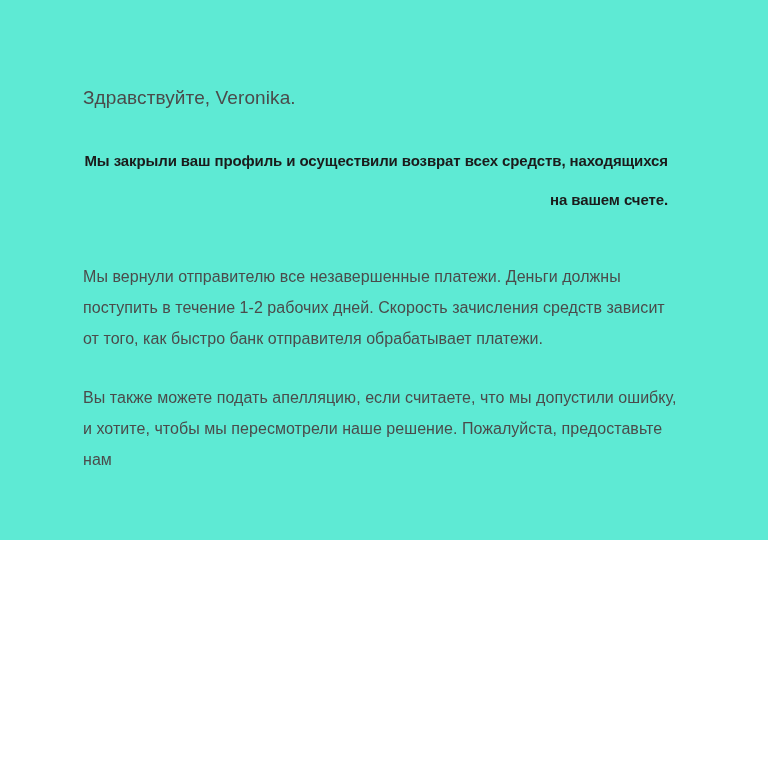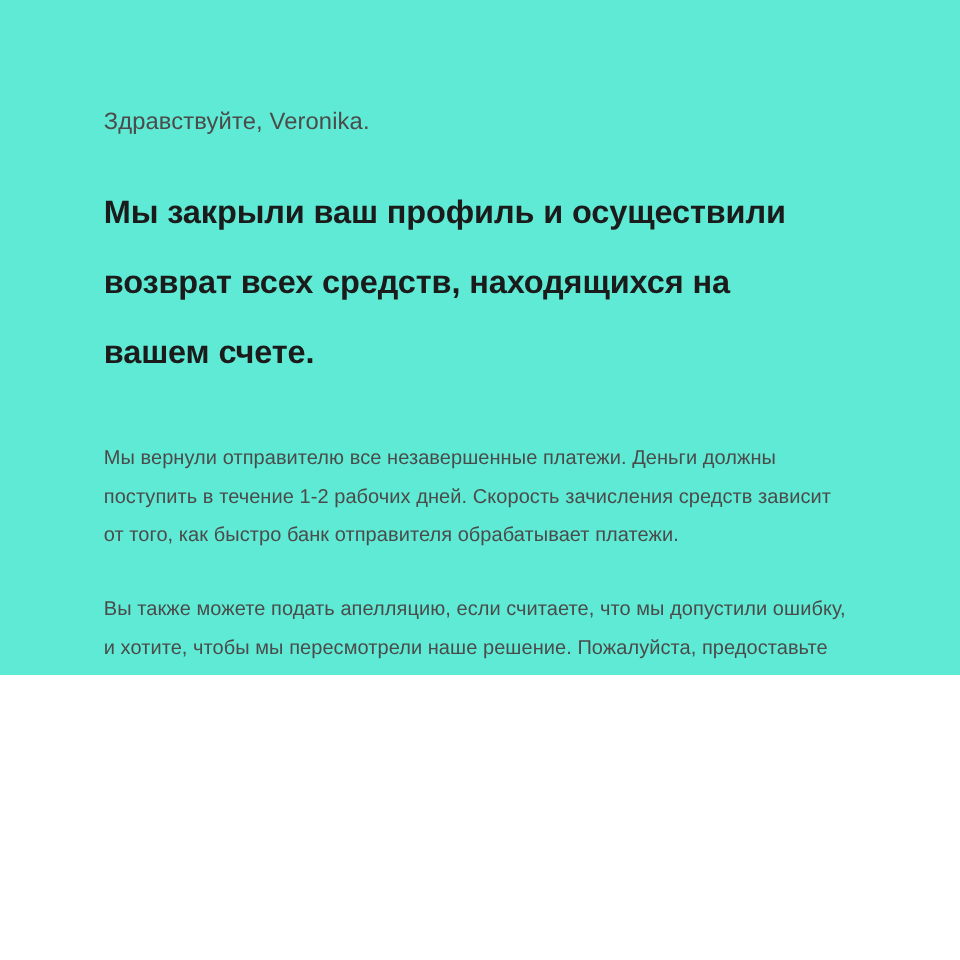--- a/index.html
+++ b/index.html
@@ -40,26 +40,27 @@
     font-size: 19px;
     line-height: 26px;
     font-weight: 400;
     color: #4b4b4b;
     letter-spacing: 0.1px;
   }
 
   .headline {
     margin: 0;
     padding-top: 30px;
-    font-size: 26px;
-    line-height: 56px;
+    font-size: 15px;
+    line-height: 39px;
     font-weight: 700;
     color: #1b1b1b;
     letter-spacing: -0.1px;
     max-width: 585px;
+    text-align: right;
   }
 
   .body-block {
     padding-top: 42px;
   }
 
   .para {
     margin: 0 0 28px 0;
     font-size: 16px;
     line-height: 31px;

